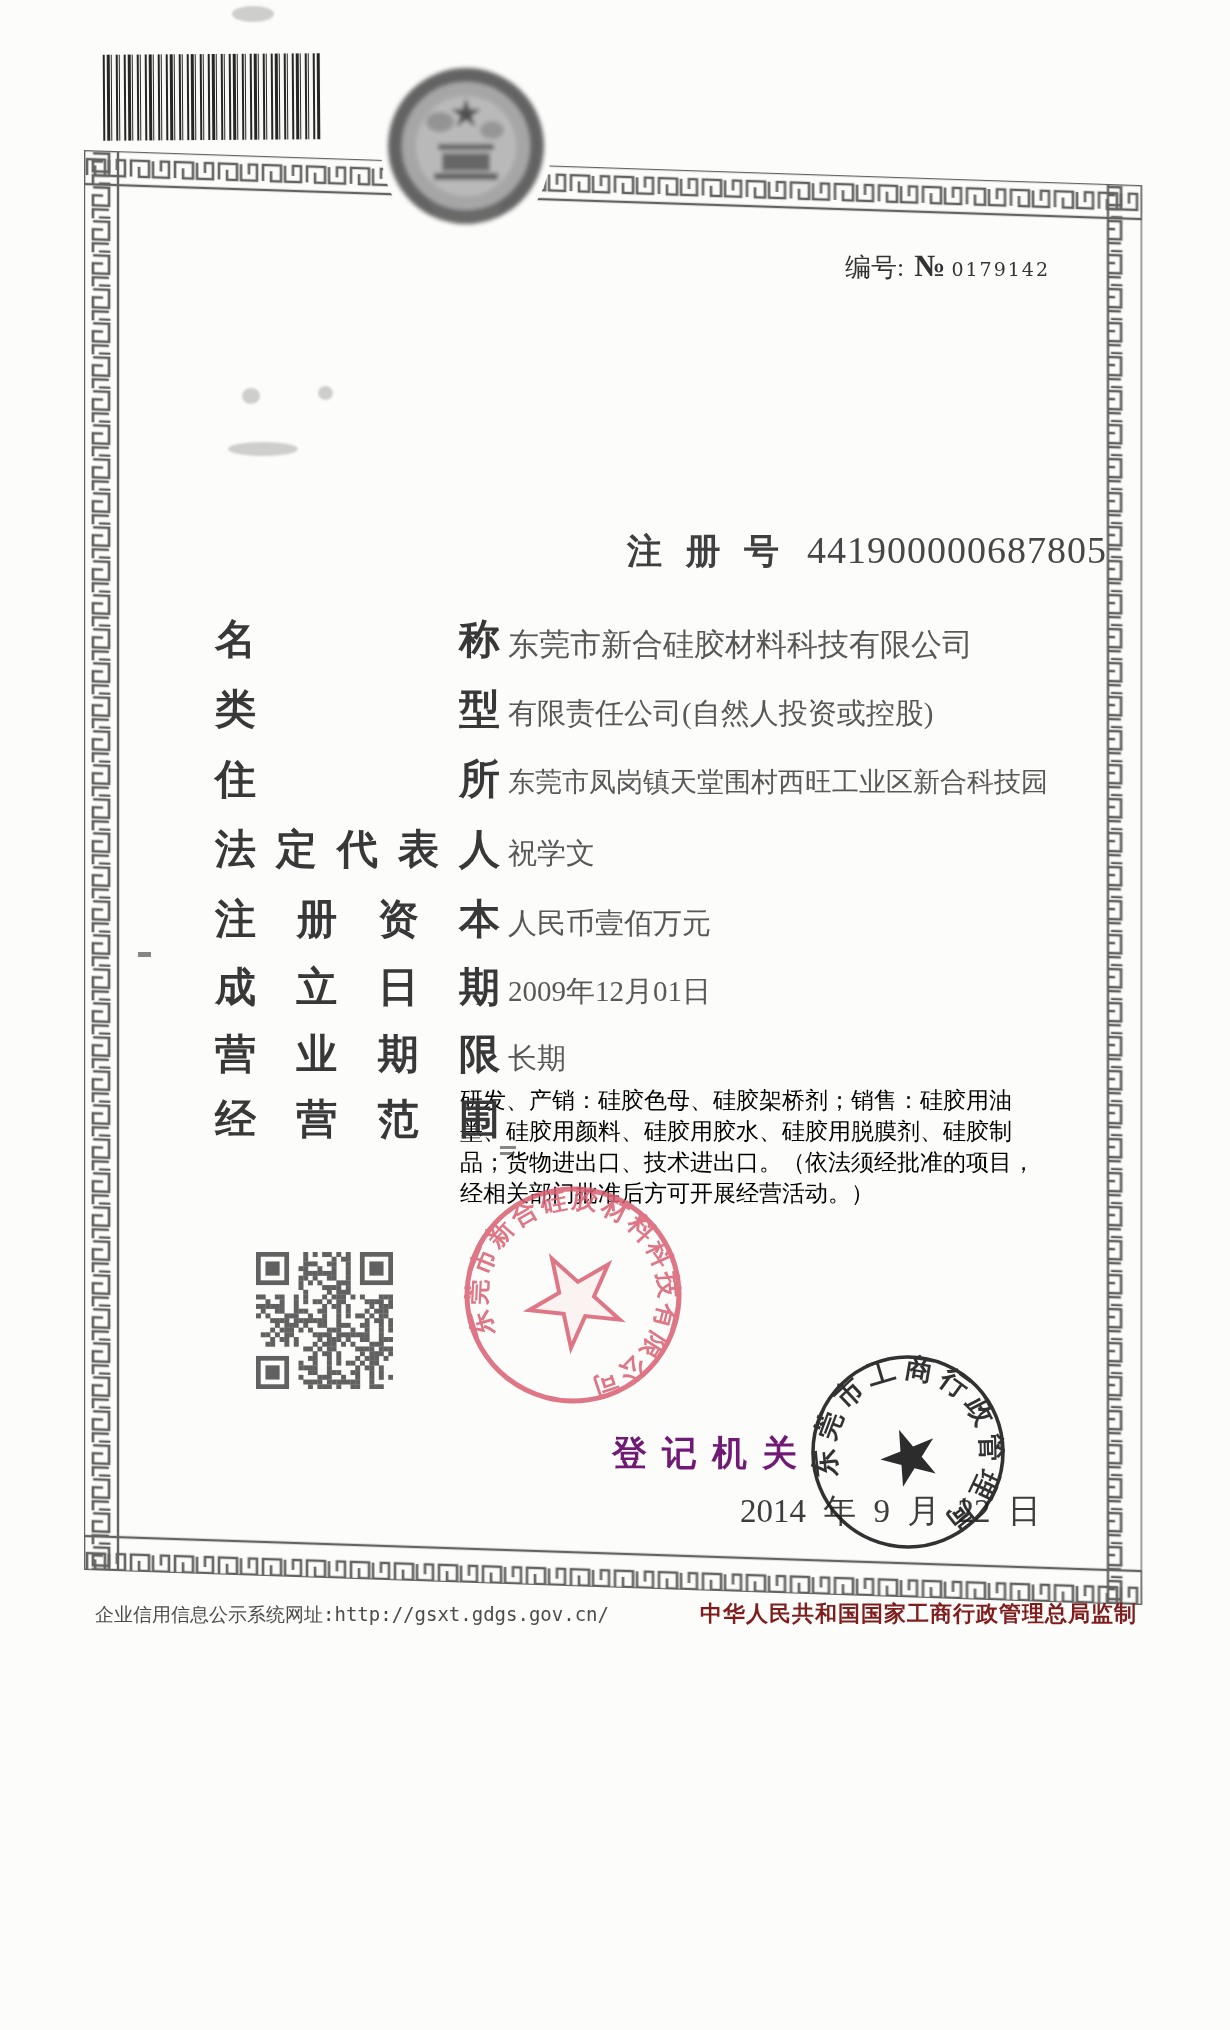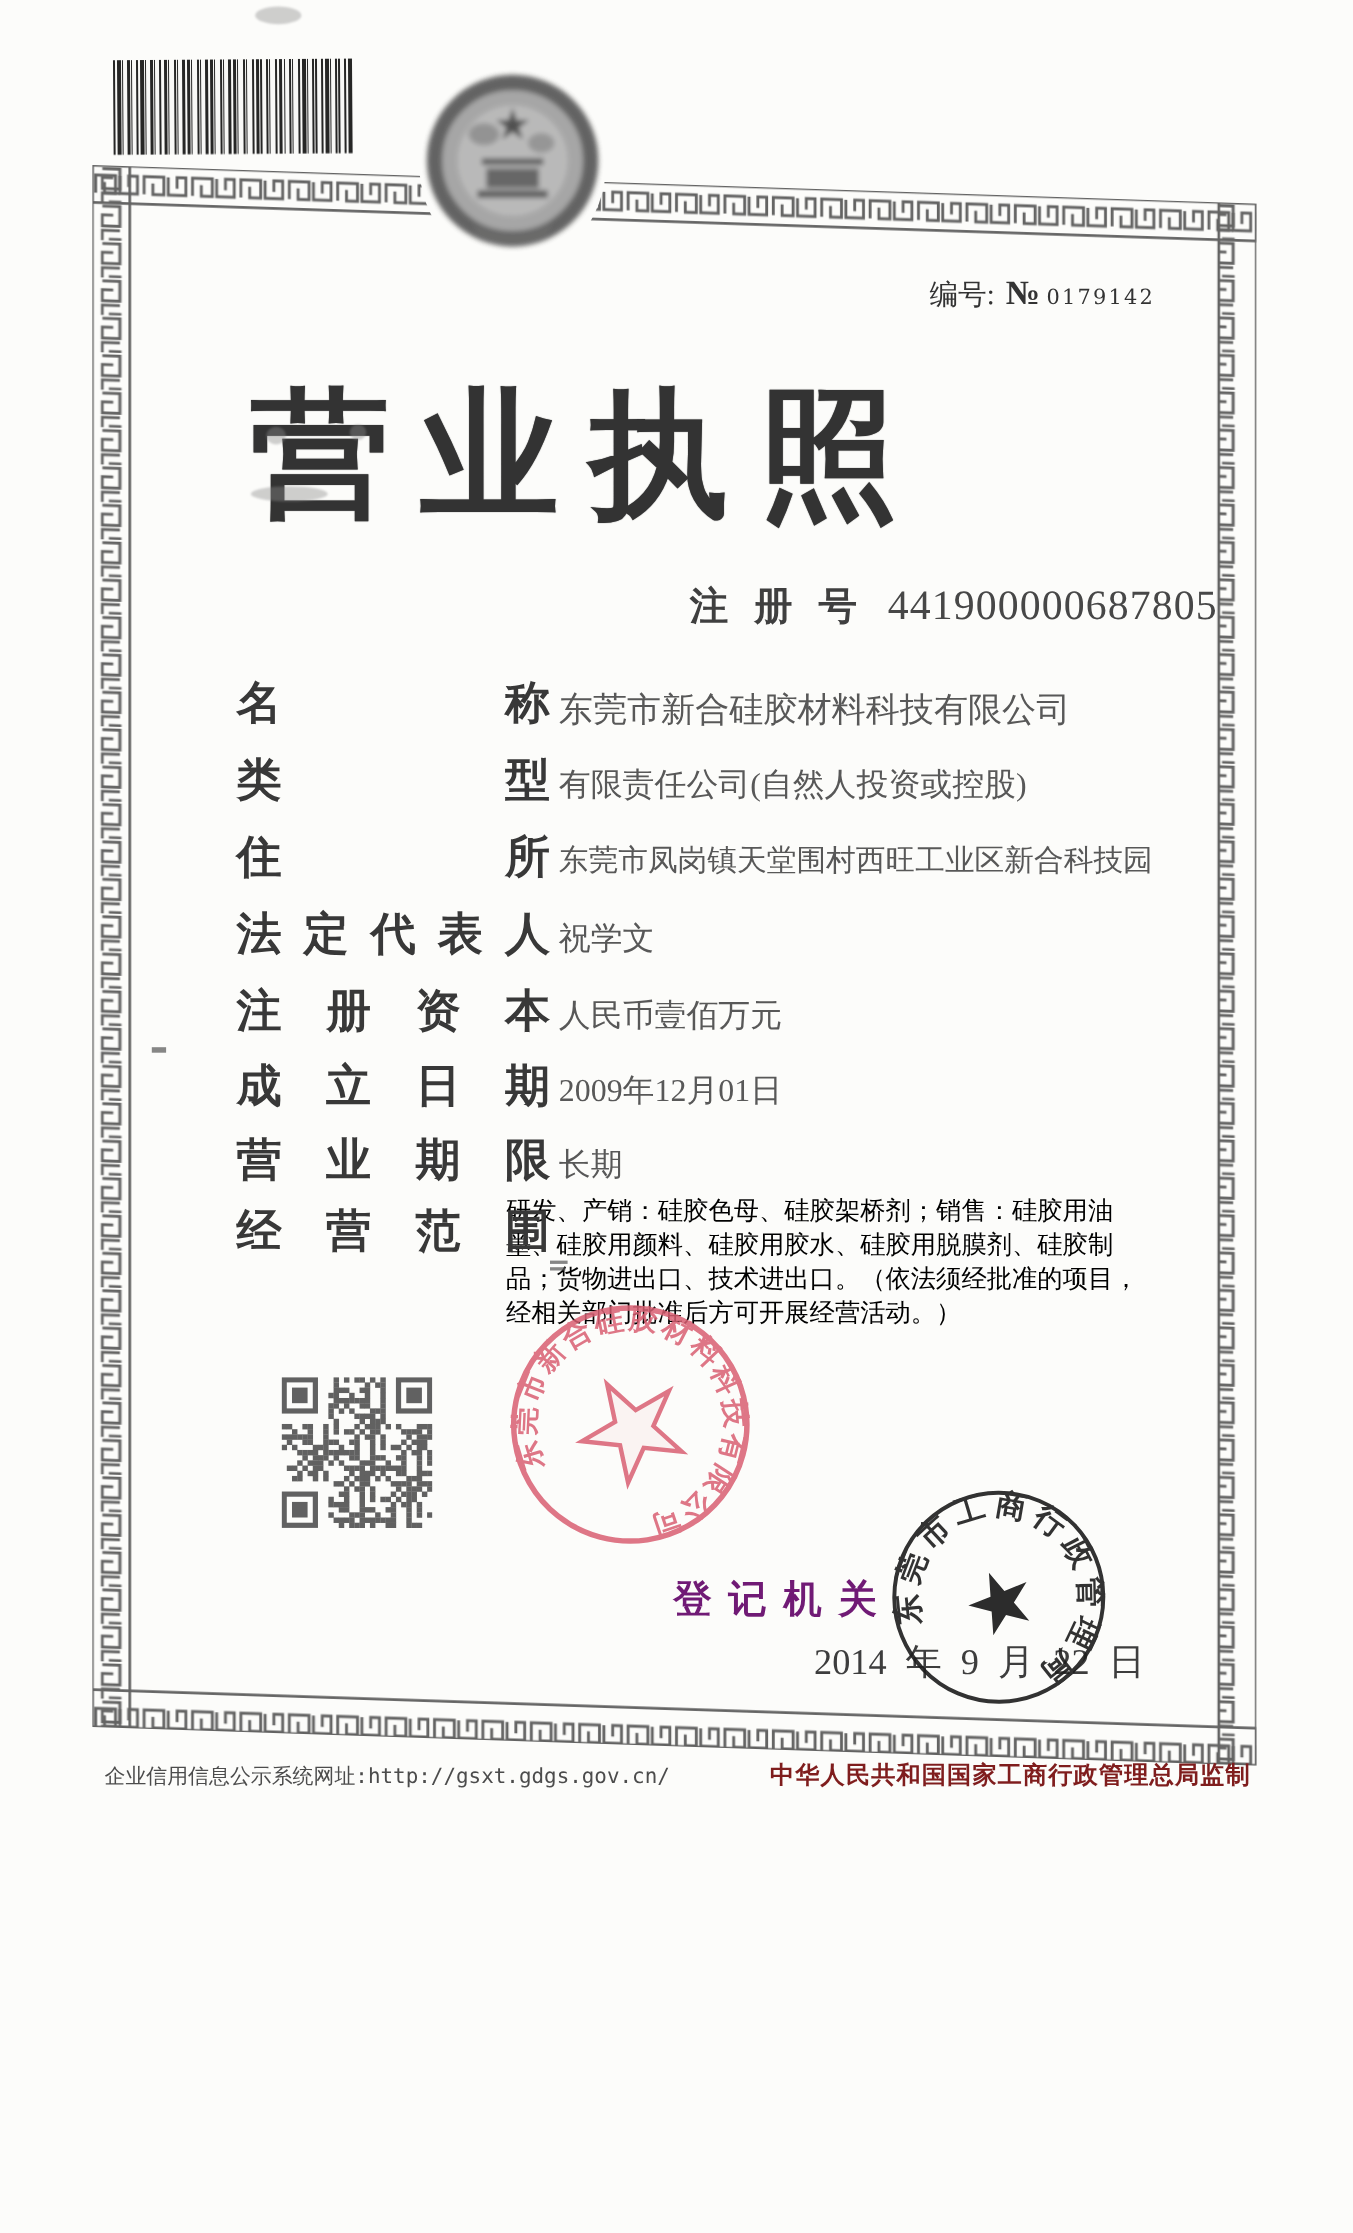--- a/index.html
+++ b/index.html
@@ -95,21 +95,20 @@
     <rect x="0" y="0" width="1058" height="34" fill="url(#gk)" stroke="#4e4e4e" stroke-width="2.4"></rect>
     <rect x="0" y="1386" width="1058" height="34" fill="url(#gk)" stroke="#4e4e4e" stroke-width="2.4"></rect>
     <rect x="0" y="0" width="34" height="1420" fill="url(#gkv)" stroke="#4e4e4e" stroke-width="2.4"></rect>
     <rect x="1024" y="0" width="34" height="1420" fill="url(#gkv)" stroke="#4e4e4e" stroke-width="2.4"></rect>
   </svg>
 
   <div class="abs serial">
     <span>编号:</span><span class="nomark">№</span><span class="serialnum">0179142</span>
   </div>
 
-  <div class="abs title">营业执照</div>
 
   <div class="abs regline">
     <span class="reglabel">注册号</span>
     <span class="regnum">441900000687805</span>
   </div>
 
   <div class="abs frow" style="top:615px">
     <div class="flabel">名称</div>
     <div class="fvalue" style="font-size:31px">东莞市新合硅胶材料科技有限公司</div>
   </div>

